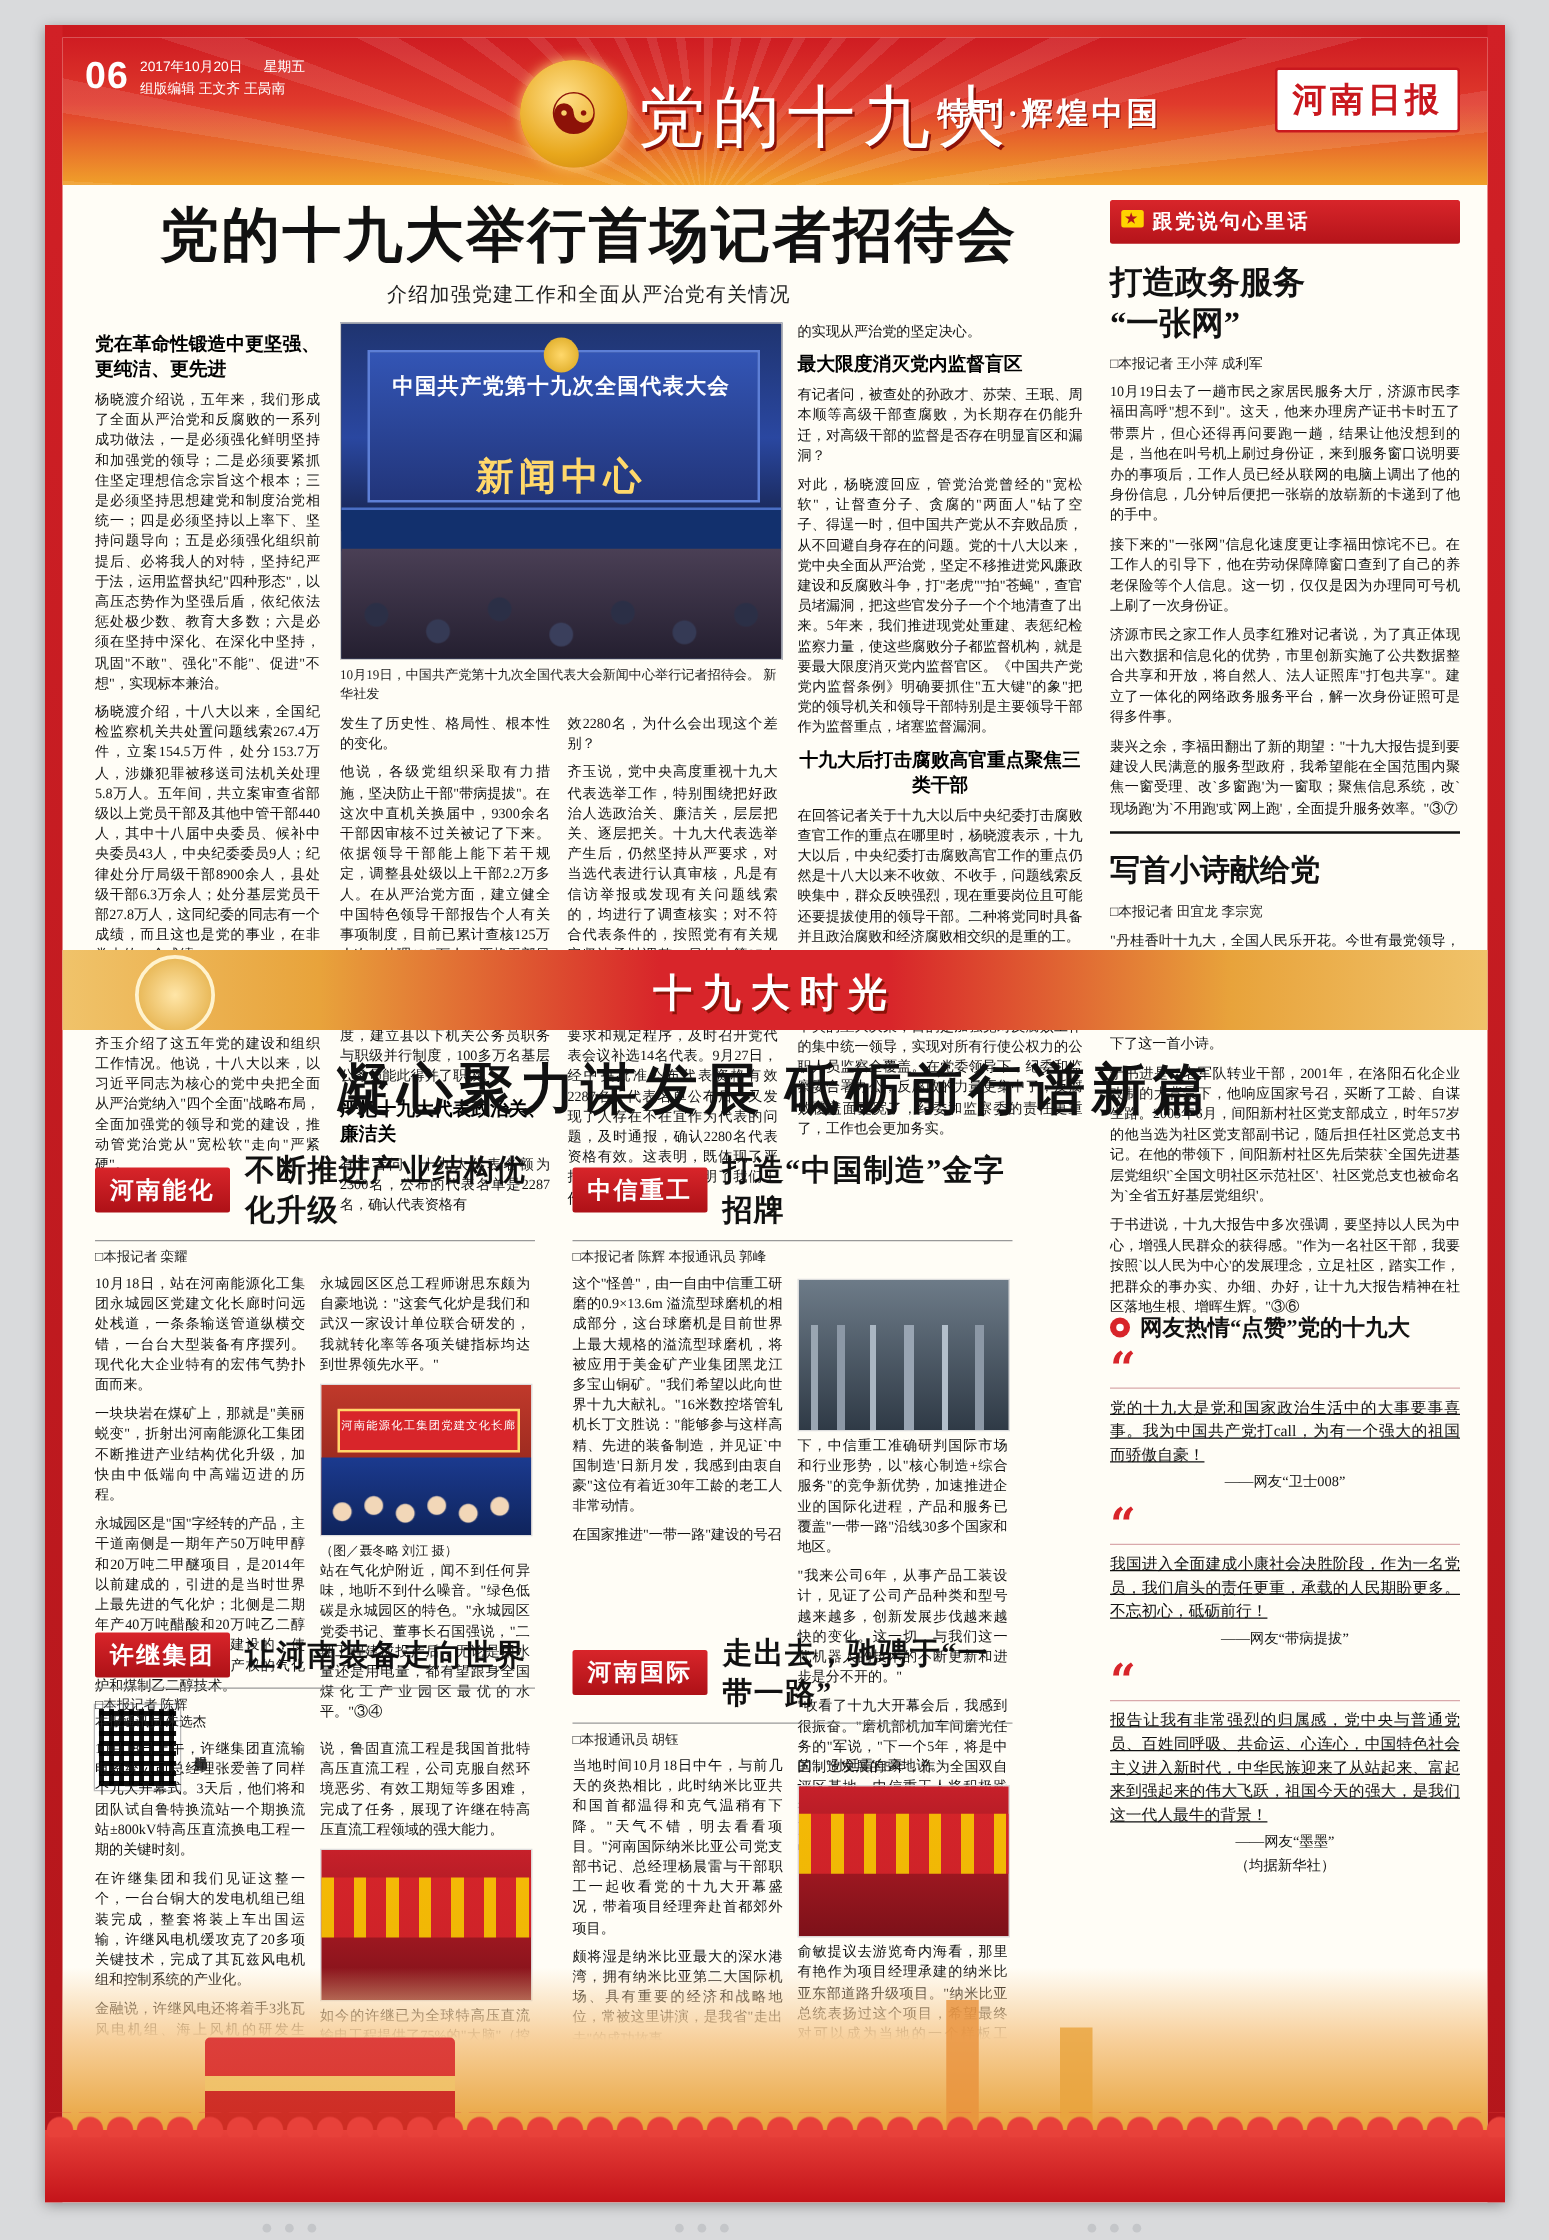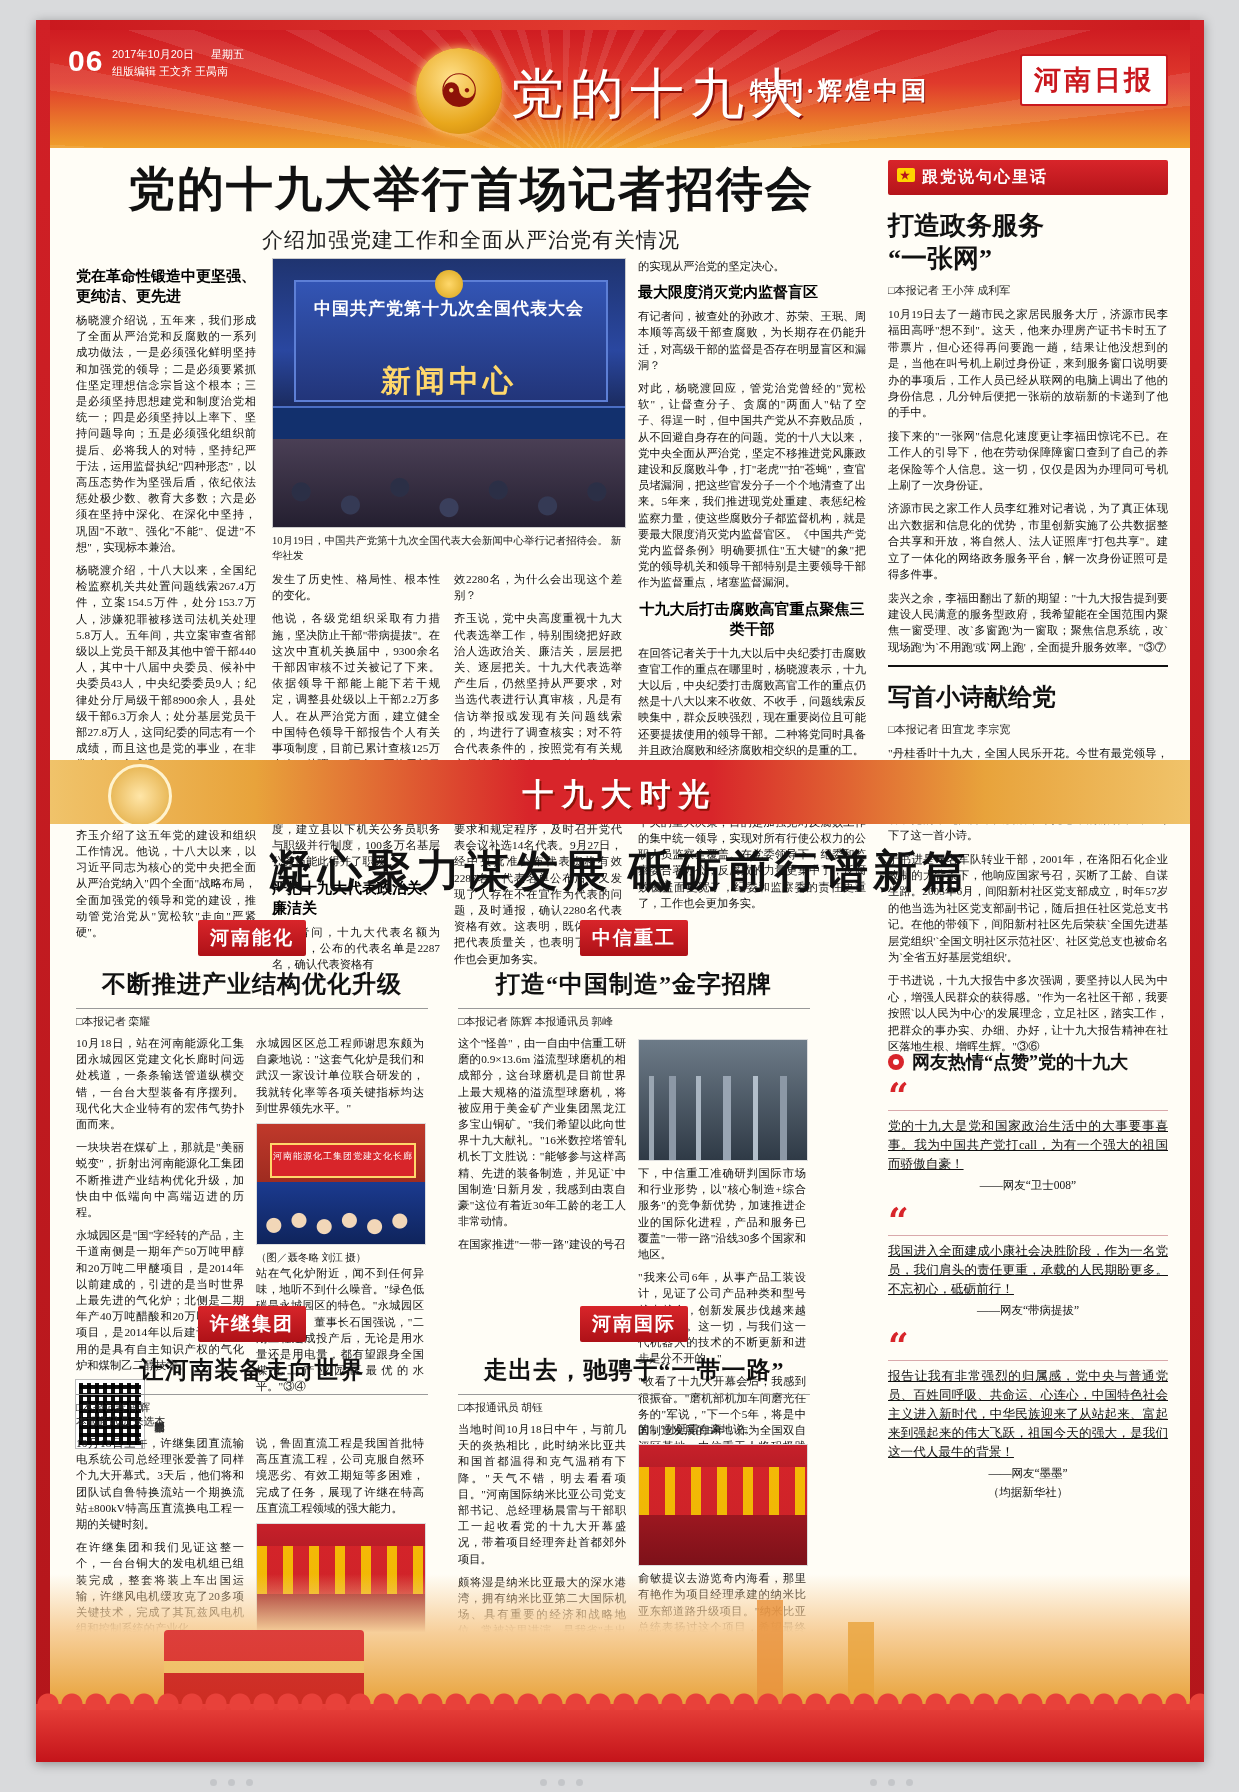--- a/index.html
+++ b/index.html
@@ -75,21 +75,21 @@
     position:absolute;right:22px;top:24px;background:#fff;border:2px solid #c9181e;
     padding:6px 12px;color:#c9181e;font-size:27px;font-weight:bold;letter-spacing:3px;
     border-radius:3px;
   }
   
   .headline-wrap{position:absolute;left:40px;top:140px;width:790px;text-align:center;}
   .headline{
     font-size:47px;font-weight:bold;color:#111;letter-spacing:2px;line-height:58px;
   }
   .subheadline{
-    margin-top:8px;font-size:21px;color:#222;letter-spacing:1px;
+    margin-top:8px;font-size:16px;color:#222;letter-spacing:1px;
   }
   
   .rule{height:2px;background:#111;}
   .rule-thin{height:1px;background:#999;}
   
   .cols{position:absolute;left:40px;top:238px;width:790px;}
   .col-a{position:absolute;left:0;top:0;width:180px;}
   .col-pic{position:absolute;left:196px;top:0;width:352px;}
   .col-b{position:absolute;left:562px;top:0;width:228px;}
   p.body{
@@ -160,21 +160,21 @@
     position:absolute;left:58px;top:4px;width:58px;height:58px;border-radius:50%;
     background:radial-gradient(circle,#ffe6a8,#e0a73a);border:3px solid #fff3cf;
   }
   
   .slogan{
     position:absolute;left:14px;right:14px;top:822px;text-align:center;
     font-size:44px;font-weight:bold;color:#111;letter-spacing:5px;
   }
   
   .lower{position:absolute;left:40px;top:900px;width:1090px;}
-  .sechead{display:flex;align-items:center;gap:12px;margin-bottom:8px;flex-direction:column;}
+  .sechead{display:flex;align-items:center;gap:12px;margin-bottom:8px;}
   .sectag{
     background:linear-gradient(180deg,#d8252a,#ae1117);color:#fff;font-size:19px;font-weight:bold;
     letter-spacing:2px;padding:5px 12px;border-radius:2px;white-space:nowrap;
   }
   .sectitle{font-size:24px;font-weight:bold;color:#111;letter-spacing:1px;}
   .lcol{position:absolute;top:0;width:352px;}
   .lc1{left:0;} .lc2{left:382px;}
   .lrow2{position:absolute;top:386px;}
   .smallbyline{font-size:10.8px;color:#222;margin:6px 0 6px 0;}
   .picbox{

